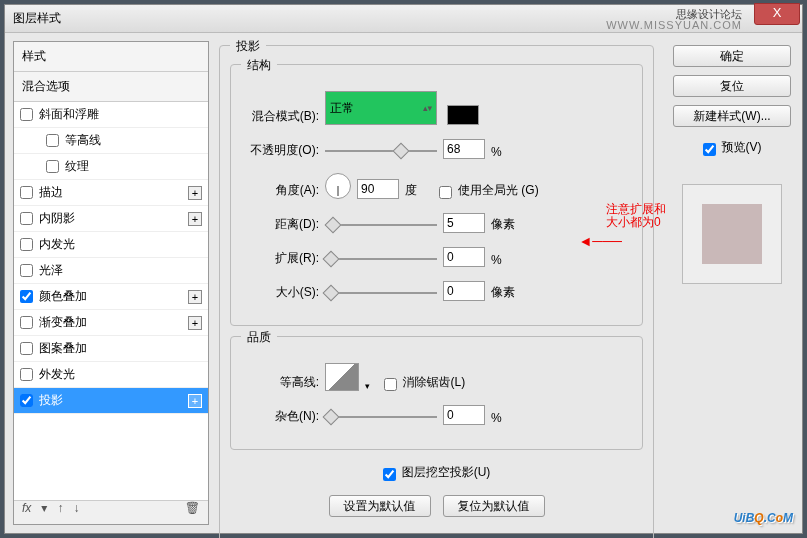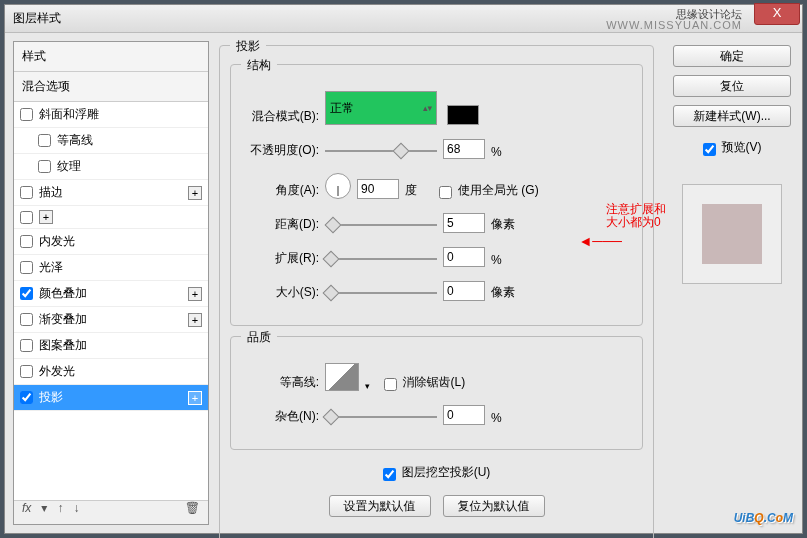--- a/index.html
+++ b/index.html
@@ -13,21 +13,21 @@
 .body{display:flex;height:calc(100% - 28px);padding:8px}
 .sidebar{width:196px;border:1px solid #999;background:#fff;display:flex;flex-direction:column}
 .side-head{padding:6px 8px;background:#f4f4f4;border-bottom:1px solid #ccc}
 .side-list{flex:1;overflow:auto}
 .side-item{display:flex;align-items:center;padding:4px 6px;border-bottom:1px solid #eee;cursor:pointer}
 .side-item.selected{background:#3399ff;color:#fff}
 .side-item input[type=checkbox]{margin-right:6px}
 .side-item .lbl{flex:1}
 .side-item .plus{width:14px;height:14px;border:1px solid #888;background:#f0f0f0;text-align:center;line-height:12px;font-size:11px}
 .side-item.selected .plus{border-color:#fff;background:#66b3ff;color:#fff}
-.indent{padding-left:24px}
+.indent{padding-left:32px}
 .side-foot{height:24px;border-top:1px solid #ccc;background:#f0f0f0;display:flex;align-items:flex-start;gap:10px;padding:0 8px;color:#555}
 .main{flex:1;padding:4px 10px;position:relative}
 .group{border:1px solid #bbb;border-radius:4px;padding:12px 10px 10px;margin-bottom:10px;position:relative}
 .group-title{position:absolute;top:-8px;left:10px;background:#e8e8e8;padding:0 6px}
 .row{display:flex;align-items:flex-end;margin:14px 0;gap:6px}
 .row-label{width:78px;text-align:right}
 .select{width:112px;height:20px;border:1px solid #999;background:#22c55e;display:flex;align-items:center;padding:16px 4px;justify-content:space-between}
 .select .arr{font-size:9px;color:#555}
 .swatch{width:32px;height:20px;border:1px solid #999;background:#000;margin-left:4px}
 .slider{width:112px;height:16px;position:relative}
@@ -77,20 +77,21 @@
             <input type="checkbox" style="">
             <span class="lbl">纹理</span>
           </div>
           <div class="side-item">
             <input type="checkbox" style="">
             <span class="lbl">描边</span>
             <span class="plus">+</span>
           </div>
           <div class="side-item">
             <input type="checkbox" style="">
+            <span class="lbl">内阴影</span>
             <span class="plus">+</span>
           </div>
           <div class="side-item">
             <input type="checkbox" style="">
             <span class="lbl">内发光</span>
           </div>
           <div class="side-item">
             <input type="checkbox" style="">
             <span class="lbl">光泽</span>
           </div>

